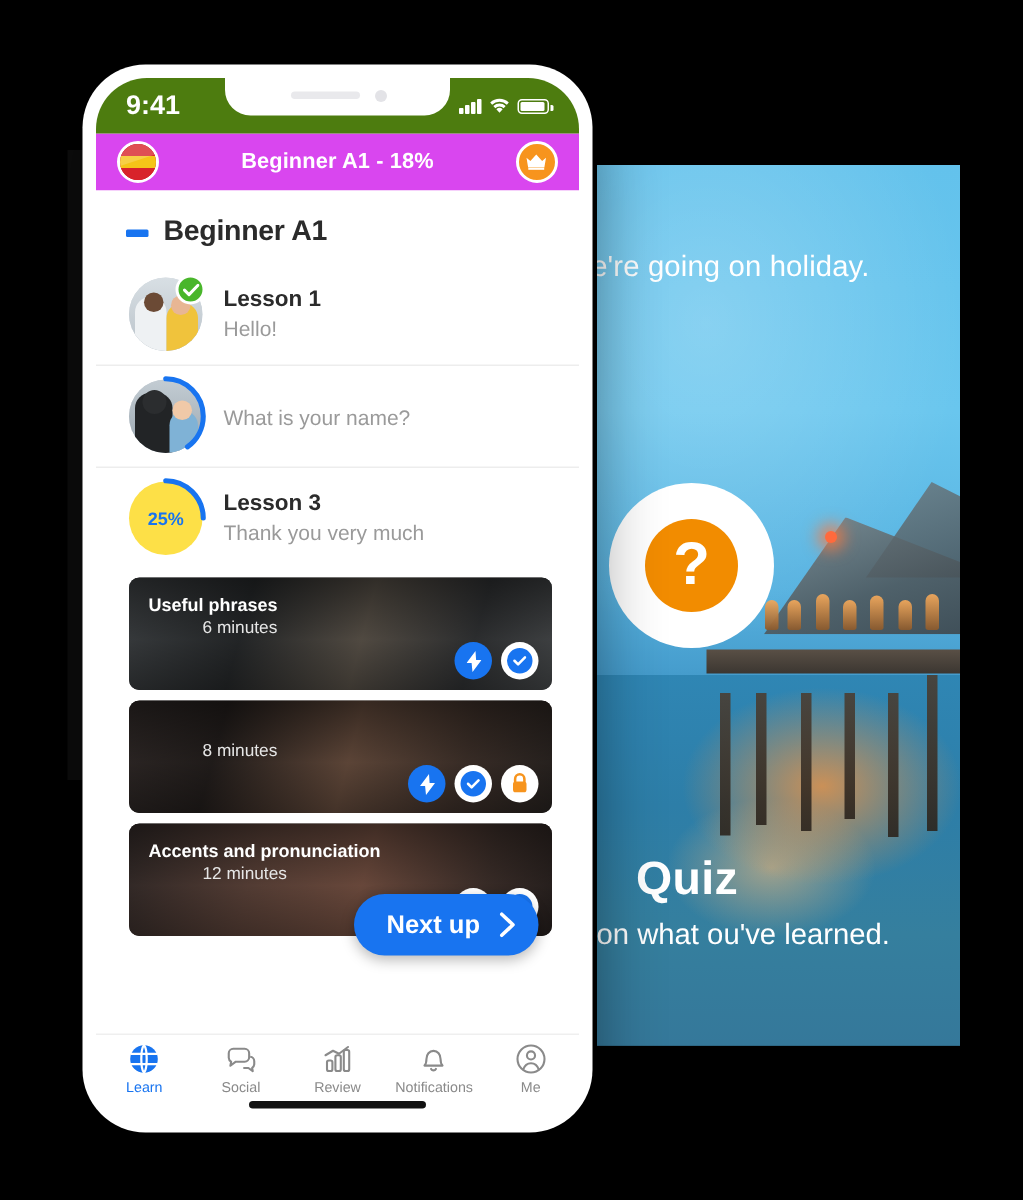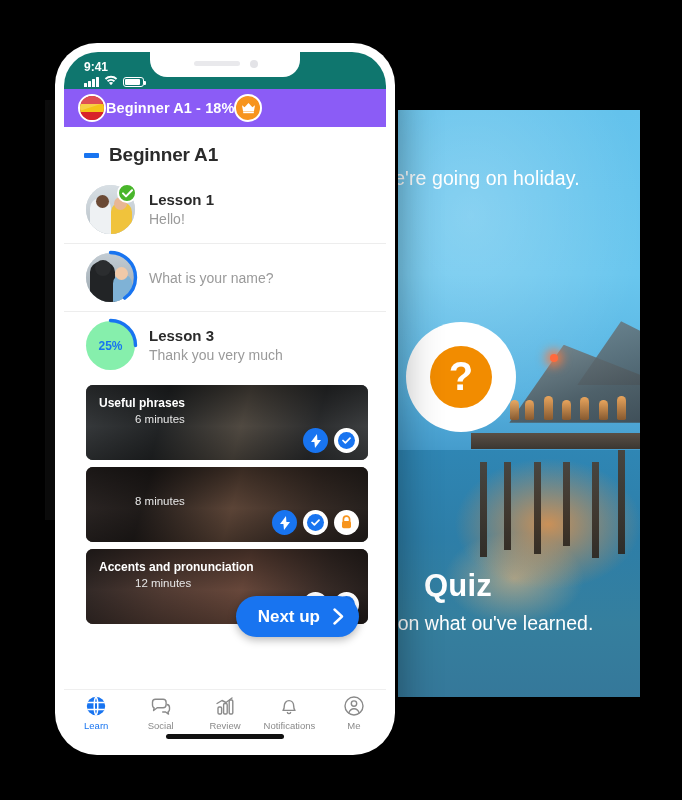--- a/index.html
+++ b/index.html
@@ -91,40 +91,40 @@
   
   .phone {
     position:absolute; left:55px; top:43px; width:340px; height:712px;
     background:#ffffff; border-radius:42px;
     box-shadow:0 18px 46px rgba(0,0,0,.45);
     overflow:hidden;
   }
   .screen { position:absolute; inset:9px; border-radius:34px; background:#fff; overflow:hidden; }
 
   .statusbar {
-    position:relative; height:37px; background:#0f766e; color:#fff;
+    position:relative; height:37px; background:#4d7c0f; color:#fff;
     display:flex; align-items:flex-start; justify-content:space-between;
-    padding:8px 20px 0 20px; font-size:12px; font-weight:bold;flex-direction:column;
+    padding:8px 20px 0 20px; font-size:18px; font-weight:bold;
   }
   .notch {
     position:absolute; left:50%; top:0; transform:translateX(-50%);
     width:150px; height:25px; background:#ffffff; border-radius:0 0 17px 17px; z-index:5;
   }
   .notch-speaker { position:absolute; left:44px; top:9px; width:46px; height:5px; border-radius:3px; background:#e9e9ec; }
   .notch-cam { position:absolute; left:100px; top:8px; width:8px; height:8px; border-radius:50%; background:#e3e3e7; }
   .sb-right { display:flex; align-items:center; gap:5px; }
   .sig { display:flex; align-items:flex-end; gap:1.5px; height:10px; }
   .sig i { display:block; width:2.6px; background:#fff; border-radius:.6px; }
   .batt { width:21px; height:10px; border:1.6px solid #fff; border-radius:3px; position:relative; }
   .batt::after { content:''; position:absolute; left:1px; top:1px; bottom:1px; right:2.5px; background:#fff; border-radius:1px; }
   .batt::before { content:''; position:absolute; right:-3.5px; top:3px; width:2px; height:4px; background:#fff; border-radius:0 1px 1px 0; }
 
   .navbar {
-    height:38px; background:#8b5cf6; display:flex; align-items:center;
-    padding:0 14px;
+    height:38px; background:#d946ef; display:flex; align-items:center;
+    justify-content:space-between; padding:0 14px;
   }
   .flag-btn { width:28px; height:28px; border-radius:50%; overflow:hidden; background:#c8102e; border:2px solid #fff; position:relative; }
   .flag-btn .band { position:absolute; left:0; right:0; height:33.4%; }
   .flag-btn .b1 { top:0; background:#d8232a; }
   .flag-btn .b2 { top:33.3%; background:#f5c518; }
   .flag-btn .b3 { top:66.6%; background:#d8232a; }
   .flag-btn .shine { position:absolute; left:-4px; top:-8px; width:34px; height:18px; background:rgba(255,255,255,.20); transform:rotate(-18deg); }
   .nav-title { color:#fff; font-size:14.5px; font-weight:bold; letter-spacing:.1px; }
   .crown-btn { width:28px; height:28px; border-radius:50%; background:#f7941d; border:2px solid #fff; display:flex; align-items:center; justify-content:center; }
 
@@ -141,21 +141,21 @@
   .ph-sky { position:absolute; inset:0; background:linear-gradient(180deg,#d8dfe4,#b9c2c9); }
   .ph-a { position:absolute; left:4px; bottom:0; width:21px; height:36px; border-radius:10px 10px 0 0; }
   .ph-b { position:absolute; right:3px; bottom:0; width:21px; height:32px; border-radius:10px 10px 0 0; }
   .ph-head { position:absolute; width:13px; height:13px; border-radius:50%; }
   .badge-check {
     position:absolute; right:-2px; top:-2px; width:20px; height:20px; border-radius:50%;
     background:#49b62b; border:2px solid #fff; display:flex; align-items:center; justify-content:center;
   }
   .ring { position:absolute; left:-3px; top:-3px; width:55px; height:55px; }
   .pct-circle {
-    width:49px; height:49px; border-radius:50%; background:#86efac;
+    width:49px; height:49px; border-radius:50%; background:#fde047;
     display:flex; align-items:center; justify-content:center;
     color:#1874f0; font-size:12px; font-weight:bold;
   }
   .lesson-txt { min-width:0; }
   .lesson-title { font-size:15px; font-weight:bold; color:#2b2b2b; line-height:1.25; }
   .lesson-sub { font-size:14px; color:#9a9a9a; line-height:1.3; margin-top:1px; }
 
   .cards { padding:6px 18px 0 22px; }
   .media-card {
     position:relative; height:75px; border-radius:7px; overflow:hidden; margin-bottom:7px;

